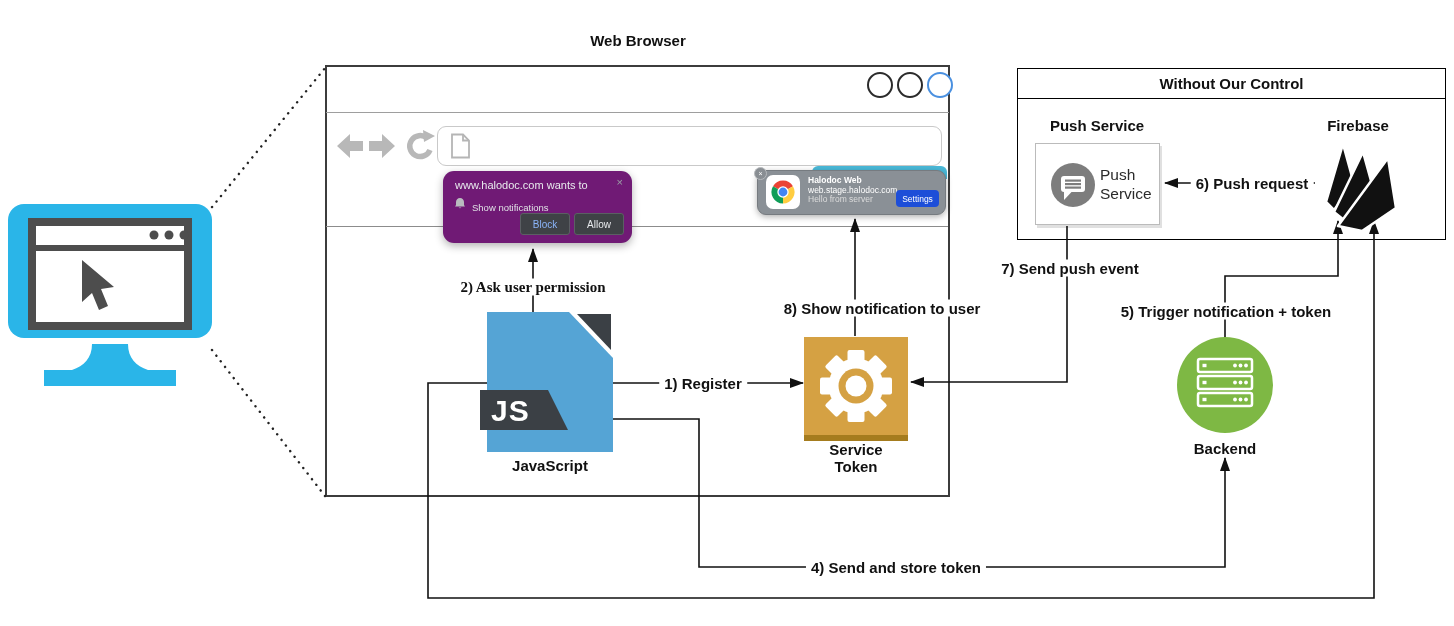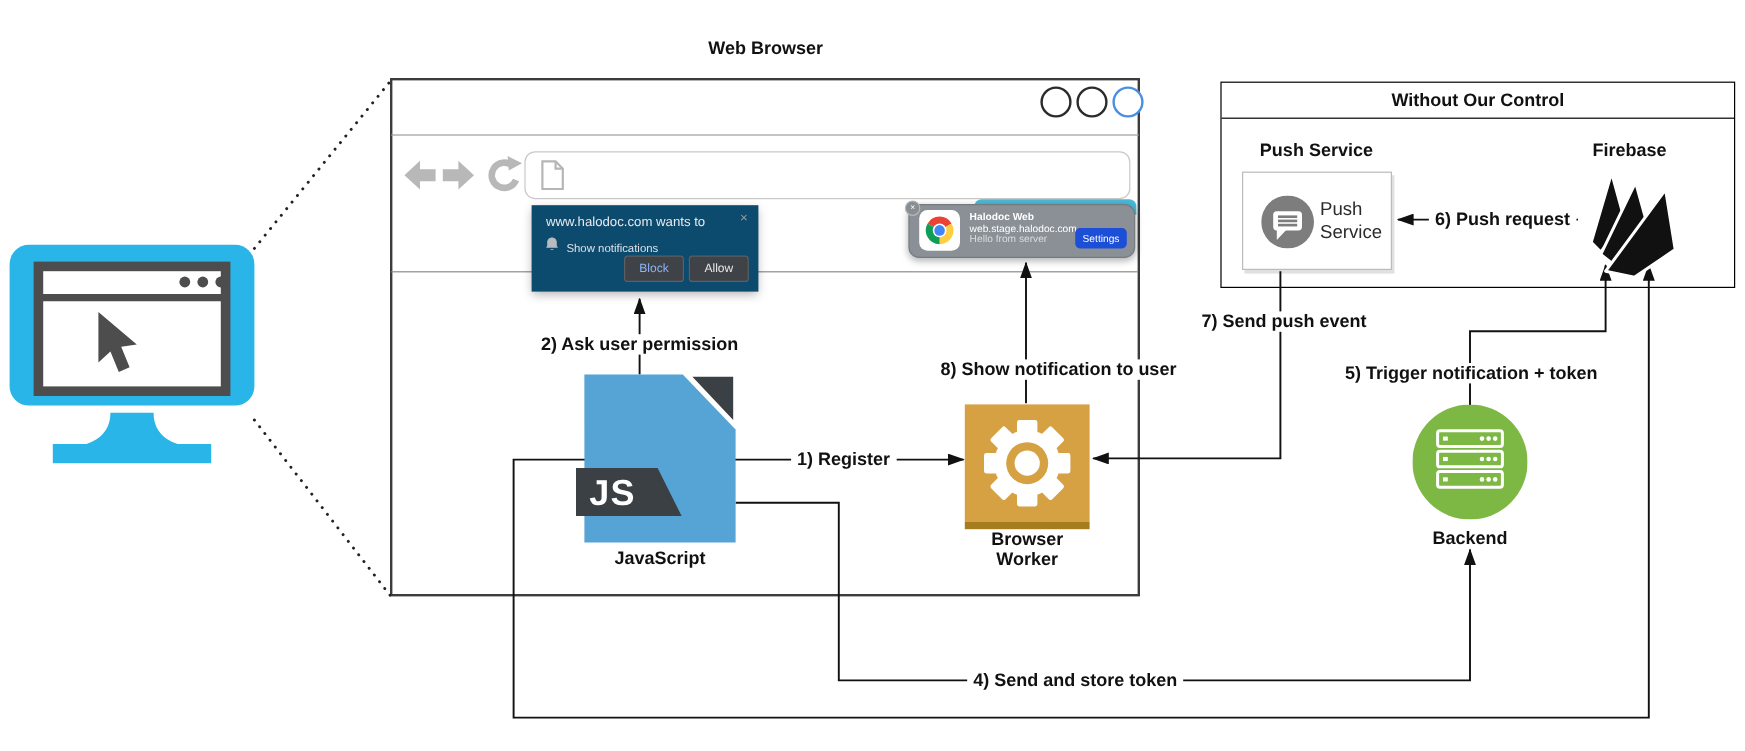--- a/index.html
+++ b/index.html
@@ -17,21 +17,21 @@
   .tab{left:358px;top:79px;width:166px;height:34px;border:1.5px solid #9e9e9e;border-bottom:none;border-radius:10px 10px 0 0;background:#fff;z-index:2;box-sizing:border-box;display:flex;align-items:center;gap:10px;padding-left:12px;}
   .tab-label{font-size:21px;color:#4f4f4f;}
   .toolbar-sep{left:326px;top:112px;width:623px;height:0;border-top:1.5px solid #9e9e9e;z-index:1;}
   .content-sep{left:326px;top:226px;width:622px;height:0;border-top:1.2px solid #8c8c8c;z-index:1;}
   .circle{display:inline-block;width:26px;height:26px;border-radius:50%;border:2.2px solid #2b2b2b;box-sizing:border-box;background:#fff;}
   .circle.blue{border-color:#4a90e0;}
   .url-bar{left:437px;top:126px;width:505px;height:40px;border:1.5px solid #c9c9c9;border-radius:9px;background:#fff;z-index:2;box-sizing:border-box;display:flex;align-items:center;gap:12px;padding-left:12px;}
   .url-text{font-size:20px;color:#999;white-space:nowrap;}
   .cyan-strip{left:812px;top:166px;width:135px;height:13px;background:#4ab9d8;border-radius:6px 6px 0 0;z-index:5;}
   
-  .perm-dialog{left:443px;top:171px;width:189px;height:72px;background:#0c4a6e;border-radius:0;z-index:6;box-shadow:0 3px 8px rgba(0,0,0,.3);}
+  .perm-dialog{left:443px;top:171px;width:189px;height:72px;background:#701a75;border-radius:11px;z-index:6;box-shadow:0 3px 8px rgba(0,0,0,.3);}
   .perm-title{left:12px;top:8px;font-size:11px;color:#e8eaed;}
   .perm-close{right:9px;top:5px;font-size:11px;color:#9aa0a6;cursor:default;}
   .perm-msg{left:29px;top:31px;font-size:9.5px;color:#dfe1e5;}
   .perm-buttons{right:8px;bottom:8px;display:flex;gap:4px;}
   .perm-btn{width:48px;height:20px;background:#3f4246;border:1px solid #5b5f63;border-radius:3px;font-size:10px;display:flex;align-items:center;justify-content:center;}
   .perm-btn.block{color:#8ab4f8;}
   .perm-btn.allow{color:#e8eaed;}
   
   .notif{left:757px;top:170px;width:187px;height:43px;background:#8a9096;border:1px solid #767b80;border-radius:9px;z-index:6;box-shadow:0 2px 6px rgba(0,0,0,.3);}
   .notif-close{left:-4px;top:-4px;width:13px;height:13px;border-radius:50%;background:#898e93;border:1px solid #b7babd;color:#fff;font-size:7px;line-height:11px;text-align:center;box-sizing:border-box;}
@@ -171,21 +171,21 @@
         <rect x="-8.5" y="-36" width="17" height="14" rx="2" transform="rotate(180)"></rect>
         <rect x="-8.5" y="-36" width="17" height="14" rx="2" transform="rotate(225)"></rect>
         <rect x="-8.5" y="-36" width="17" height="14" rx="2" transform="rotate(270)"></rect>
         <rect x="-8.5" y="-36" width="17" height="14" rx="2" transform="rotate(315)"></rect>
         <circle r="27.5"></circle>
       </g>
       <circle r="17.5" fill="#d5a143"></circle>
       <circle r="10.5" fill="#fff"></circle>
     </g>
   </svg>
-  <div class="node-label" style="left:856px;top:441px;width:90px;margin-left:-45px;transform:none;">Browser Worker</div>
+  <div class="node-label" style="left:856px;top:441px;width:90px;margin-left:-45px;transform:none;">Service Token</div>
 
   <div class="abs woc-box">
     <div class="woc-header">Without Our Control</div>
   </div>
 
   <div class="node-label" style="left:1097px;top:117px;">Push Service</div>
   <div class="abs ps-card">
     <svg class="abs" style="left:15px;top:19px;" width="44" height="44" viewBox="0 0 44 44">
       <circle cx="22" cy="22" r="22" fill="#7d7d7d"></circle>
       <rect x="10" y="13" width="24" height="16" rx="3" fill="#fff"></rect>
@@ -224,21 +224,21 @@
         <circle cx="69" cy="45.5" r="1.9"></circle>
       <rect x="25.5" y="60.8" width="4" height="3.4"></rect>
         <circle cx="58" cy="62.5" r="1.9"></circle>
         <circle cx="63.5" cy="62.5" r="1.9"></circle>
         <circle cx="69" cy="62.5" r="1.9"></circle>
     </g>
   </svg>
   <div class="node-label" style="left:1225px;top:440px;">Backend</div>
 
   <div class="flow-label" style="left:703px;top:383px;">1) Register</div>
-  <div class="flow-label" style="left:533px;top:287px;">2) Ask user permission</div>
+  <div class="flow-label" style="left:533px;top:287px;font-family:Liberation Serif, serif;">2) Ask user permission</div>
   <div class="flow-label" style="left:898px;top:599px;margin-top:48px;">3) Get Token</div>
   <div class="flow-label" style="left:896px;top:567px;">4) Send and store token</div>
   <div class="flow-label" style="left:1226px;top:311px;">5) Trigger notification + token</div>
   <div class="flow-label" style="left:1240px;top:183px;margin-left:12px;">6) Push request</div>
   <div class="flow-label" style="left:1070px;top:268px;">7) Send push event</div>
   <div class="flow-label" style="left:882px;top:308px;">8) Show notification to user</div>
 
 </div>
 
 </body></html>

